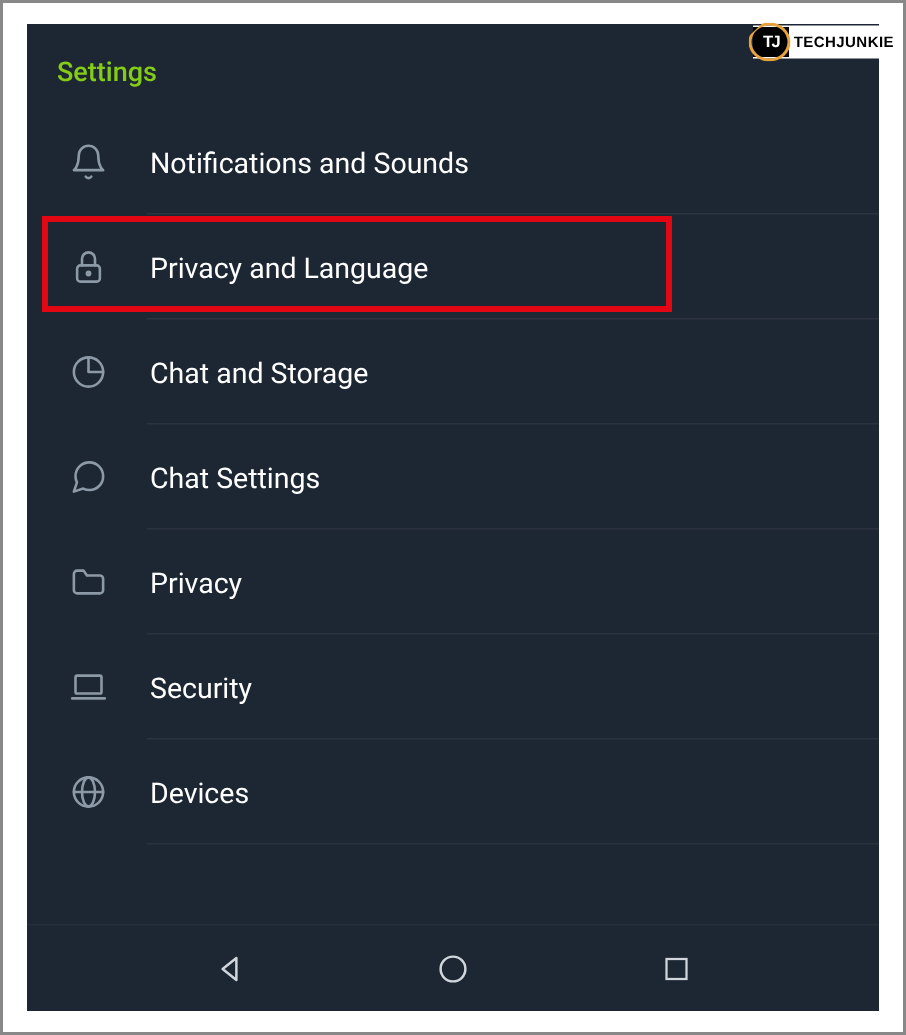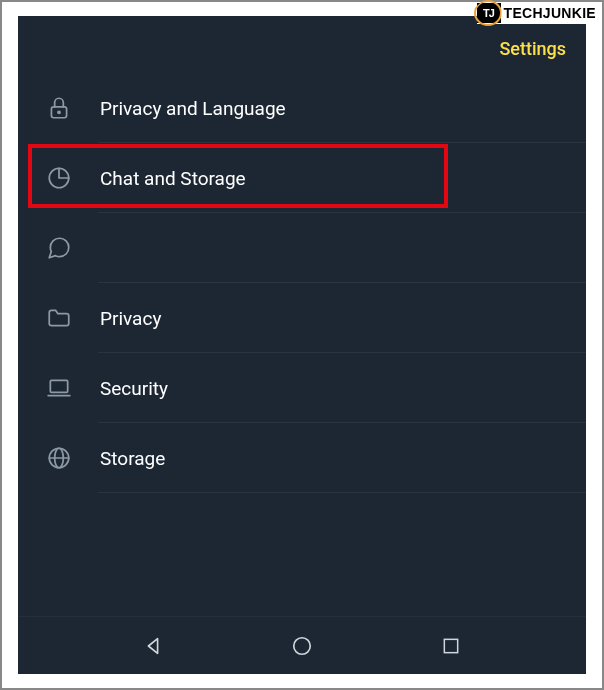--- a/index.html
+++ b/index.html
@@ -20,25 +20,24 @@
     .screenshot {
       position: absolute;
       top: 14px;
       left: 16px;
       right: 16px;
       bottom: 14px;
       background: #1d2733;
       overflow: hidden;
     }
     .section-header {
-      color: #fde047;
+      color: #84cc16;
       font-size: 18px;
       font-weight: 500;
       padding: 22px 20px 14px 20px;
-      text-align: right;
     }
     .settings-list {
       display: flex;
       flex-direction: column;
     }
     .settings-item {
       display: flex;
       align-items: center;
       height: 70px;
       padding-left: 22px;
@@ -93,21 +92,21 @@
       color: #d0d6dc;
       display: flex;
       align-items: center;
       justify-content: center;
       width: 60px;
       height: 40px;
       cursor: pointer;
     }
     .watermark {
       position: absolute;
-      top: 0;
+      top: 15px;
       right: 2px;
       display: flex;
       align-items: center;
       background: #fff;
       height: 22px;
       padding: 0 4px 0 0;
       z-index: 10;
     }
     .watermark .tj-logo {
       width: 24px;
@@ -130,21 +129,21 @@
       position: absolute;
       top: -3px;
       left: -3px;
       width: 28px;
       height: 26px;
       border: 2px solid #e9a23b;
       border-radius: 50%;
       clip-path: polygon(35% 0, 100% 0, 100% 100%, 0 100%, 0 35%);
     }
     .watermark .wm-text {
-      font-size: 14px;
+      font-size: 10px;
       font-weight: 700;
       color: #000;
       letter-spacing: 0.3px;
       font-family: Arial, sans-serif;
     }
     svg { display: block; }
   </style>
 </head>
 <body>
 
@@ -157,20 +156,30 @@
     </div>
     <span class="wm-text">TECHJUNKIE</span>
   </div>
 
   <div class="screenshot">
 
     <div class="section-header">Settings</div>
 
     <div class="settings-list">
 
+      <div class="settings-item">
+        <span class="icon-wrap">
+          <svg width="26" height="26" viewBox="0 0 24 24" fill="none" stroke="currentColor" stroke-width="1.6" stroke-linecap="round" stroke-linejoin="round">
+            <path d="M18 8a6 6 0 0 0-12 0c0 7-3 9-3 9h18s-3-2-3-9"></path>
+            <path d="M13.7 21a2 2 0 0 1-3.4 0"></path>
+          </svg>
+        </span>
+        <span class="label">Notifications and Sounds</span>
+        <div class="divider"></div>
+      </div>
 
       <div class="settings-item">
         <span class="icon-wrap">
           <svg width="26" height="26" viewBox="0 0 24 24" fill="none" stroke="currentColor" stroke-width="1.6" stroke-linecap="round" stroke-linejoin="round">
             <rect x="5" y="11" width="14" height="10" rx="2"></rect>
             <path d="M8 11V7a4 4 0 0 1 8 0v4"></path>
             <circle cx="12" cy="16" r="1" fill="currentColor"></circle>
           </svg>
         </span>
         <span class="label">Privacy and Language</span>
@@ -187,20 +196,21 @@
         <span class="label">Chat and Storage</span>
         <div class="divider"></div>
       </div>
 
       <div class="settings-item">
         <span class="icon-wrap">
           <svg width="26" height="26" viewBox="0 0 24 24" fill="none" stroke="currentColor" stroke-width="1.6" stroke-linecap="round" stroke-linejoin="round">
             <path d="M21 11.5a8.38 8.38 0 0 1-8.5 8.5 8.5 8.5 0 0 1-3.8-.9L3 21l1.9-5.7A8.38 8.38 0 0 1 4 11.5a8.5 8.5 0 0 1 17 0z"></path>
           </svg>
         </span>
+        <span class="label">Chat Settings</span>
         <div class="divider"></div>
       </div>
 
       <div class="settings-item">
         <span class="icon-wrap">
           <svg width="26" height="26" viewBox="0 0 24 24" fill="none" stroke="currentColor" stroke-width="1.6" stroke-linecap="round" stroke-linejoin="round">
             <path d="M3 7a2 2 0 0 1 2-2h4l2 3h8a2 2 0 0 1 2 2v7a2 2 0 0 1-2 2H5a2 2 0 0 1-2-2V7z"></path>
           </svg>
         </span>
         <span class="label">Privacy</span>
@@ -219,21 +229,21 @@
       </div>
 
       <div class="settings-item">
         <span class="icon-wrap">
           <svg width="26" height="26" viewBox="0 0 24 24" fill="none" stroke="currentColor" stroke-width="1.6" stroke-linecap="round" stroke-linejoin="round">
             <circle cx="12" cy="12" r="9"></circle>
             <ellipse cx="12" cy="12" rx="4" ry="9"></ellipse>
             <line x1="3" y1="12" x2="21" y2="12"></line>
           </svg>
         </span>
-        <span class="label">Storage</span>
+        <span class="label">Devices</span>
         <div class="divider"></div>
       </div>
 
     </div>
 
     <div class="highlight-box"></div>
 
     <div class="nav-bar">
       <div class="nav-btn">
         <svg width="22" height="22" viewBox="0 0 24 24" fill="none" stroke="currentColor" stroke-width="1.8" stroke-linejoin="round">

